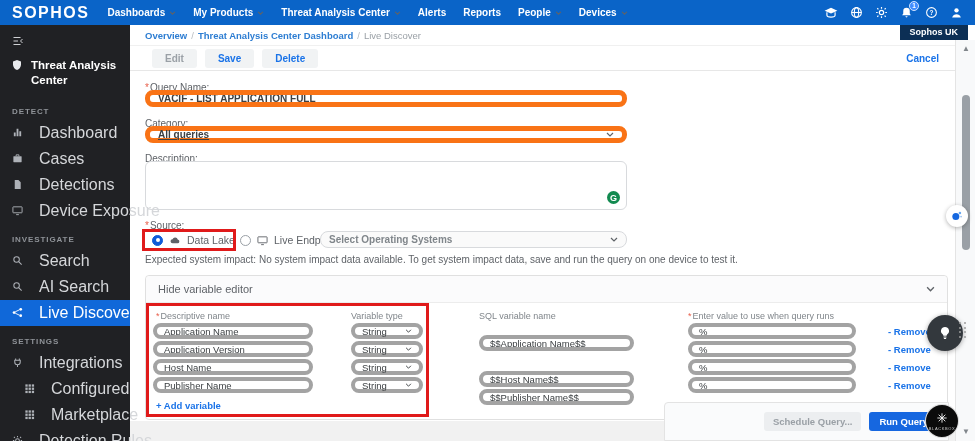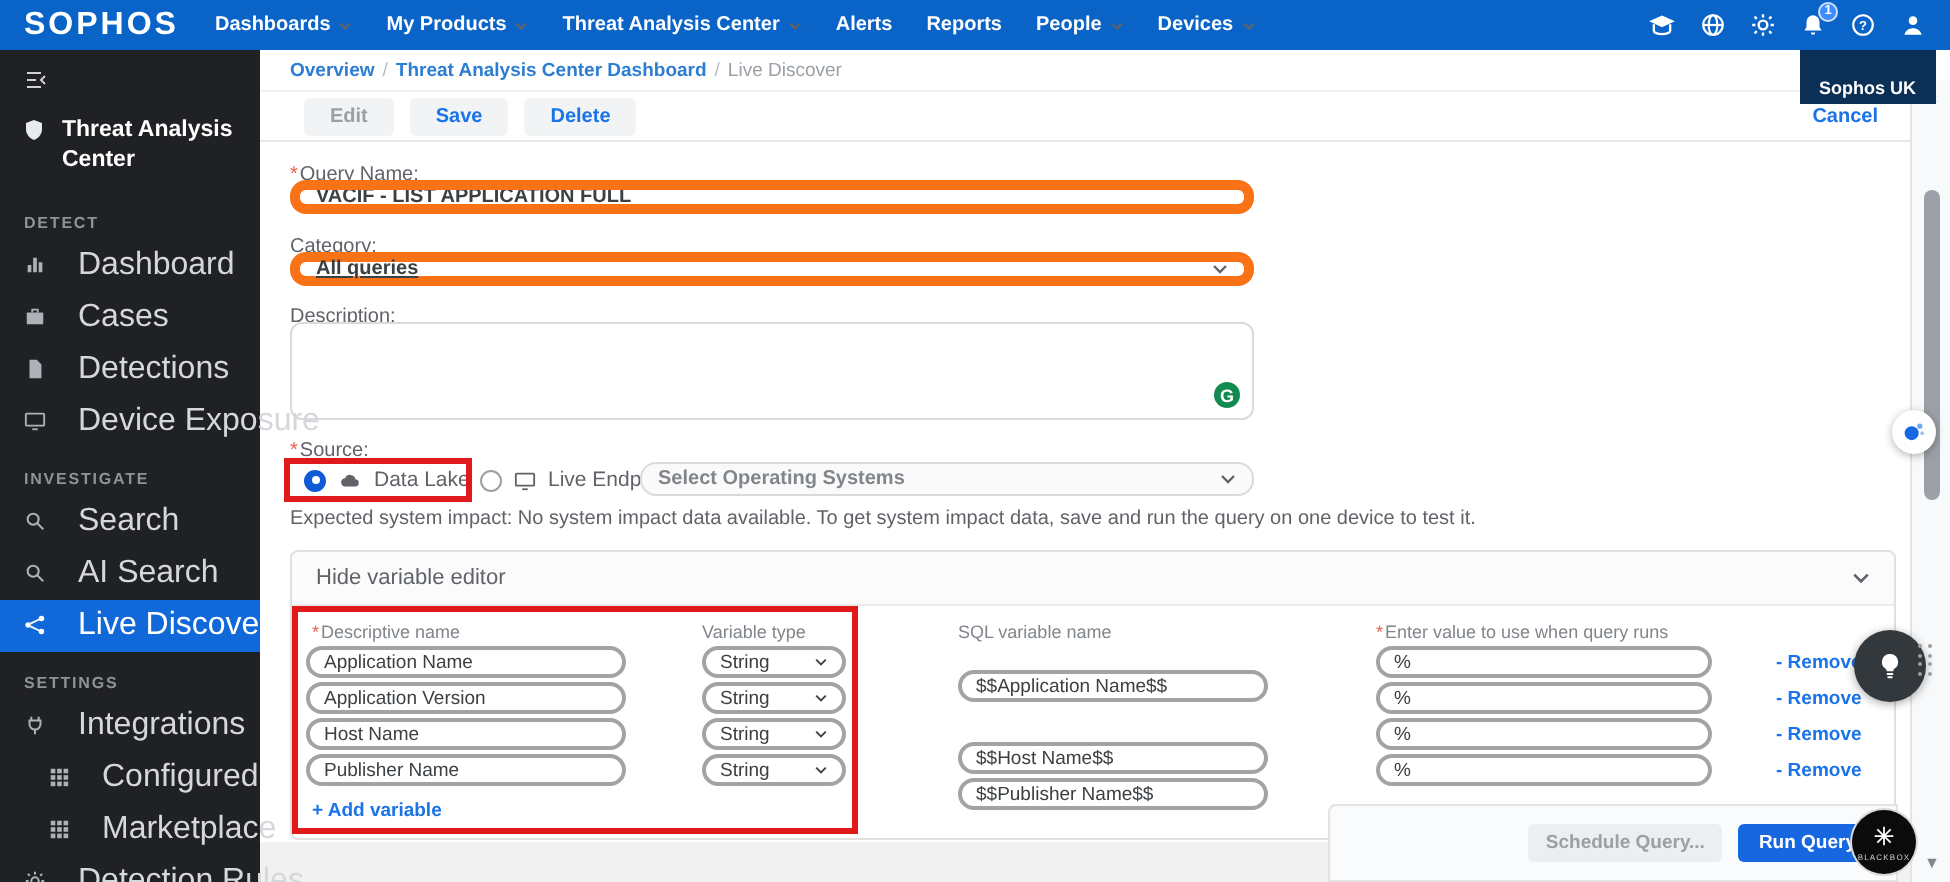--- a/index.html
+++ b/index.html
@@ -10,21 +10,21 @@
   }
   a { text-decoration: none; }
 
   
   .topnav{position:absolute;left:0;top:0;width:975px;height:25px;background:#0a64c8;display:flex;align-items:center;color:#fff;z-index:30;}
   .logo{font-size:16px;font-weight:bold;letter-spacing:1.5px;margin:0 18px 0 12px;color:#fff;}
   .navitem{display:flex;align-items:center;gap:4px;font-size:10px;font-weight:bold;color:#fff;margin-right:17px;cursor:pointer;white-space:nowrap;}
   .nav-right{margin-left:auto;display:flex;align-items:center;gap:11px;padding-right:12px;}
   .nav-ic{position:relative;width:14px;height:14px;color:#fff;display:flex;align-items:center;justify-content:center;cursor:pointer;}
   .nav-badge{position:absolute;top:-5px;right:-6px;min-width:10px;height:10px;border-radius:50%;background:#3f8cff;border:1px solid #cfe2ff;color:#fff;font-size:6.5px;font-weight:bold;display:flex;align-items:center;justify-content:center;}
-  .tenant{position:absolute;top:25px;right:7px;background:#0c2f55;color:#fff;font-size:9px;font-weight:bold;padding:14px 10px 3px;z-index:29;}
+  .tenant{position:absolute;top:25px;right:7px;background:#0c2f55;color:#fff;font-size:9px;font-weight:bold;padding:2px 10px 3px;z-index:29;}
 
   
   .sidebar{position:absolute;left:0;top:25px;width:130px;height:416px;background:#202124;color:#d5d7da;z-index:10;}
   .collapse{margin:8px 0 2px;padding-left:11px;color:#cfd1d4;cursor:pointer;}
   .sb-title{display:flex;gap:8px;padding:5px 8px 8px 11px;color:#fff;font-weight:bold;font-size:11.5px;line-height:1.3;align-items:flex-start;}
   .sb-title .icn{margin-top:1px;color:#e8eaed;flex:0 0 auto;}
   .sb-section{padding:11px 12px 4px;color:#8f9398;font-size:8px;font-weight:bold;letter-spacing:.9px;}
   .sb-item{display:flex;align-items:center;gap:16px;padding:4px 11px;font-size:16px;color:#d5d7da;cursor:pointer;white-space:nowrap;}
   .sb-item .icn{color:#aeb2b8;display:flex;flex:0 0 12px;justify-content:center;}
   .sb-item.selected{background:#1068d9;color:#fff;}
@@ -61,21 +61,21 @@
   .src-icn{color:#5f6368;display:flex;}
   .os-select{position:absolute;left:190px;top:206px;width:307px;height:17px;border:1px solid #d8dadd;border-radius:8px;background:#fafafa;display:flex;align-items:center;justify-content:space-between;padding:0 8px;font-size:10px;cursor:pointer;}
   .os-select .sel-text{font-weight:bold;color:#80868b;}
 
   .impact{position:absolute;left:15px;top:229px;font-size:10px;color:#5f6368;white-space:nowrap;}
 
   .panel{position:absolute;left:15px;top:250px;width:803px;height:145px;border:1px solid #e0e0e0;border-radius:4px;background:#fff;}
   .panel-header{height:27px;background:#fbfbfc;border-bottom:1px solid #ececec;display:flex;align-items:center;justify-content:space-between;padding:0 12px;font-size:11px;color:#5f6368;border-radius:4px 4px 0 0;cursor:pointer;}
   .col-label{position:absolute;top:35px;font-size:9px;color:#80868b;white-space:nowrap;}
   .cl1{left:10px;} .cl2{left:205px;} .cl3{left:333px;} .cl4{left:542px;}
-  .vin{position:absolute;height:16px;border:2px solid #a3a3a3;border-radius:8px;font-size:9.5px;color:#3c4043;padding:0 7px;background:#fff;outline:none;}
+  .vin{position:absolute;height:16px;border:4px solid #a3a3a3;border-radius:8px;font-size:9.5px;color:#3c4043;padding:0 7px;background:#fff;outline:none;}
   .v-name{left:7px;width:160px;}
   .v-type{left:205px;width:72px;display:flex;align-items:center;justify-content:space-between;cursor:pointer;}
   .v-type span{color:#3c4043;}
   .v-sql{left:333px;width:155px;margin-top:12px;}
   .v-val{left:542px;width:168px;}
   .r1{top:47px;} .r2{top:65px;} .r3{top:83px;} .r4{top:101px;}
   .remove-link{position:absolute;left:742px;font-size:9.5px;font-weight:bold;color:#1a73e8;cursor:pointer;white-space:nowrap;}
   .rm1{top:50px;} .rm2{top:68px;} .rm3{top:86px;} .rm4{top:104px;}
   .add-link{position:absolute;left:10px;top:124px;font-size:9.5px;font-weight:bold;color:#1a73e8;cursor:pointer;}
 

